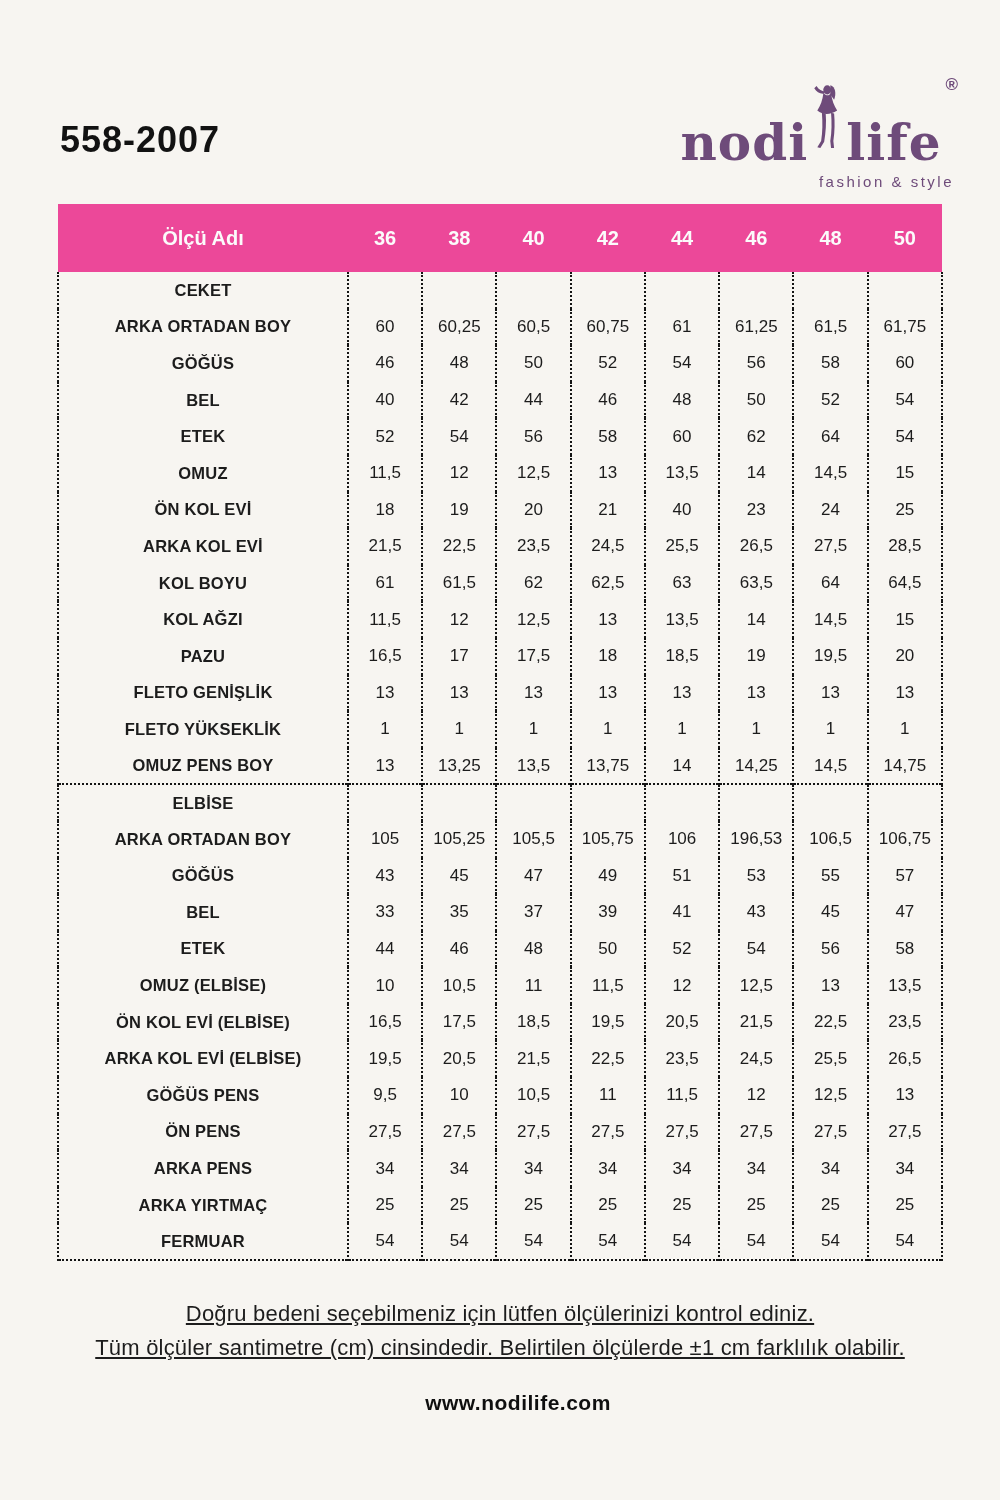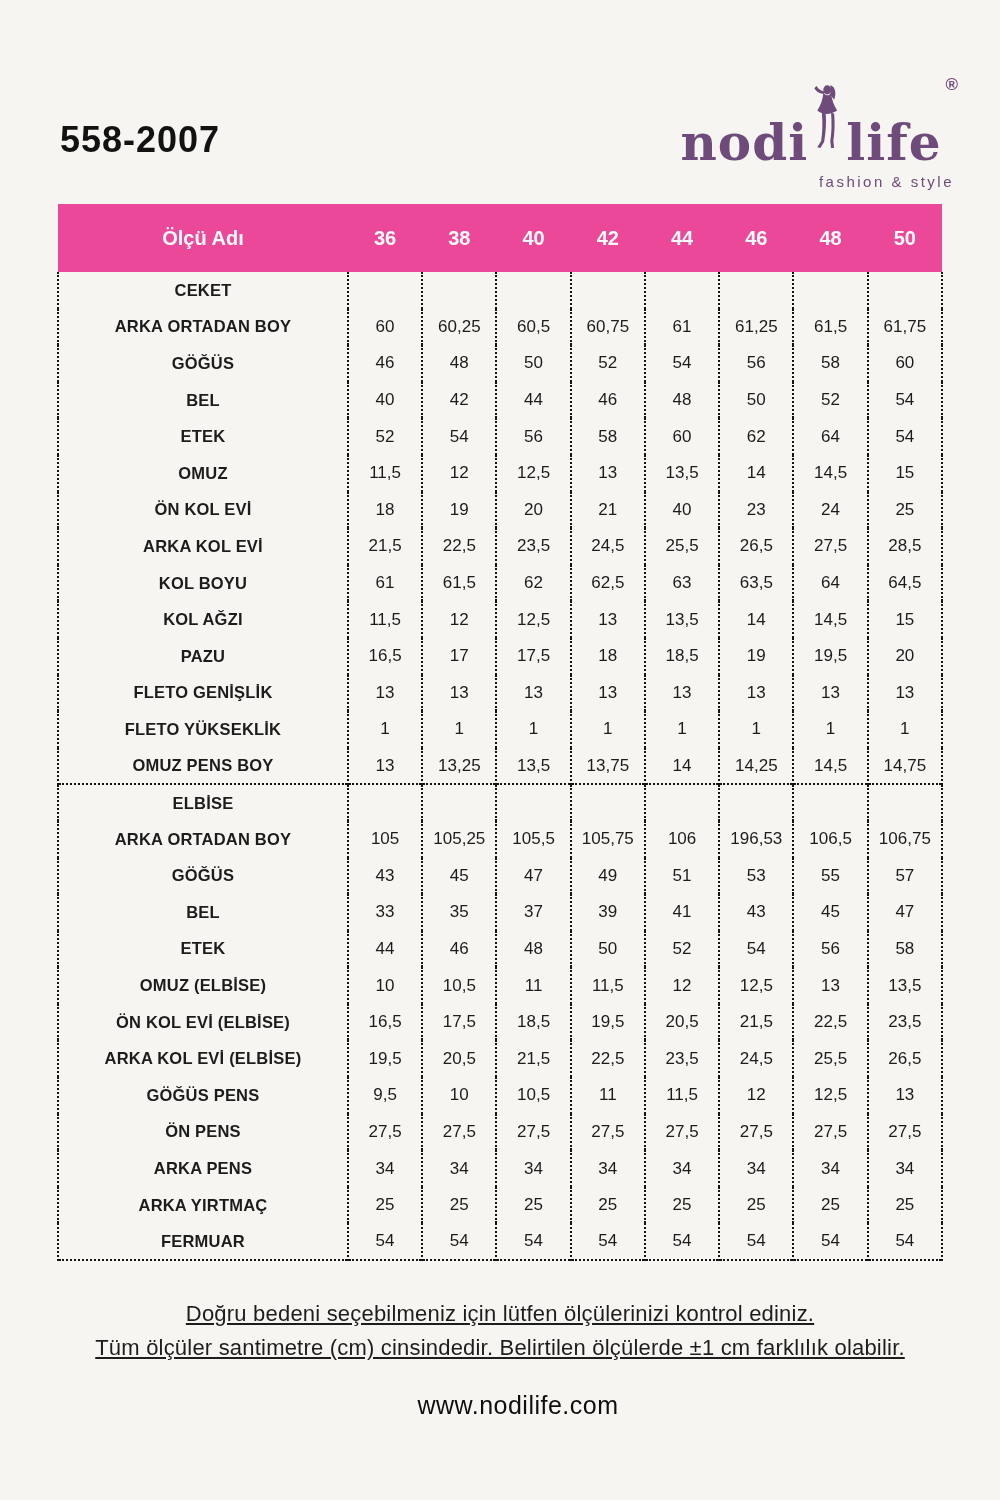--- a/index.html
+++ b/index.html
@@ -93,22 +93,22 @@
   .footer { margin-top: 36px; text-align: center; }
   .footer-note {
     font-size: 22px;
     line-height: 1.55;
     color: #1d1d1d;
     letter-spacing: 0.2px;
     text-decoration: underline;
   }
   .website {
     margin-top: 26px;
-    font-size: 25px;
-    font-weight: 400;
+    font-size: 21px;
+    font-weight: 700;
     letter-spacing: 0.5px;
     color: #0f0f0f;
     margin-left: 36px;
   }
 </style>
 </head>
 <body>
 
 <div class="page">
 

